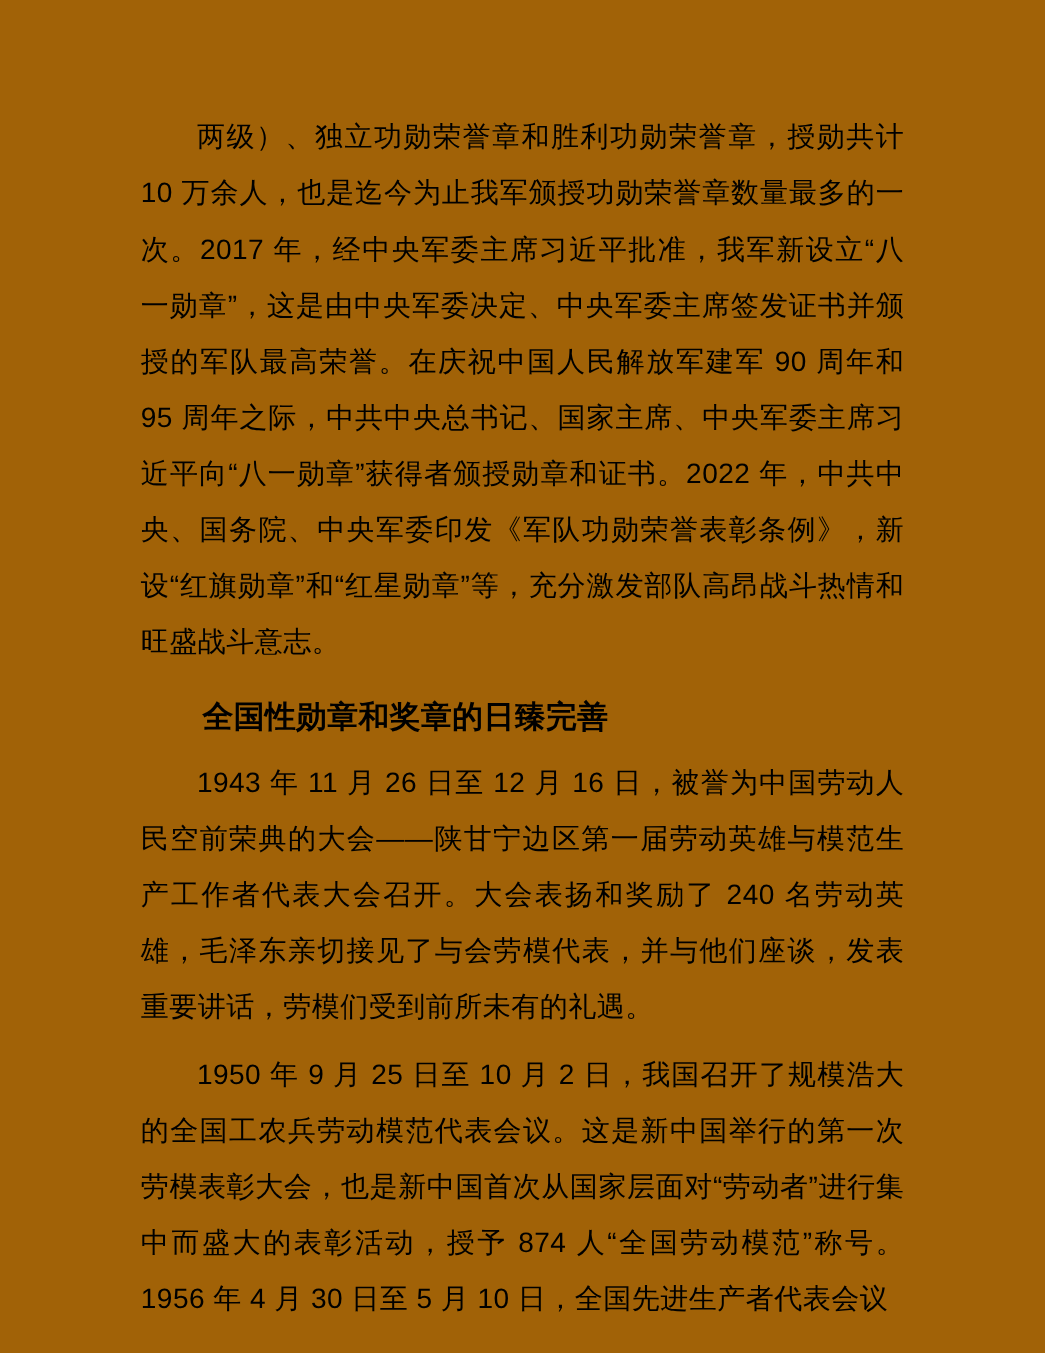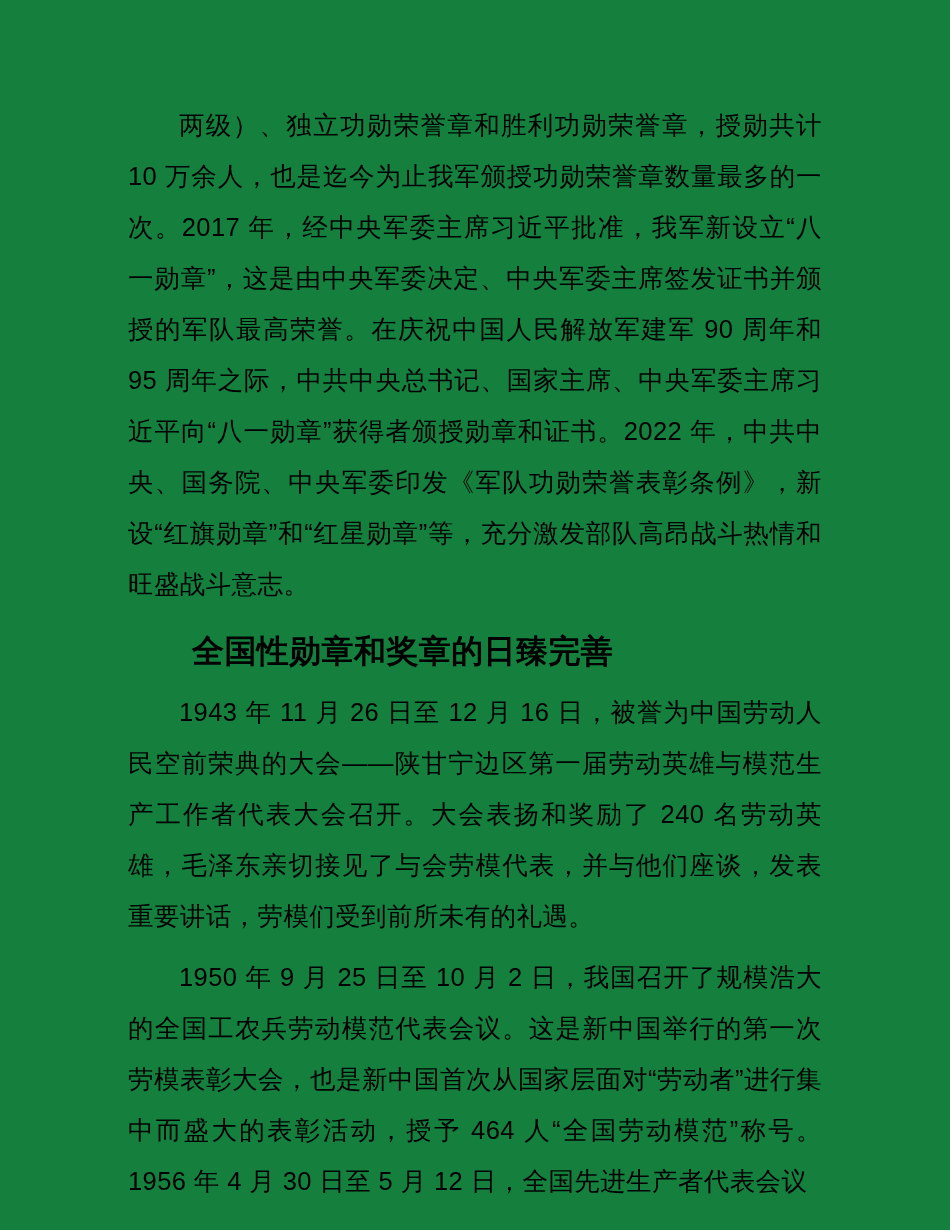--- a/index.html
+++ b/index.html
@@ -12,39 +12,39 @@
     height: 1230px;
     font-family: "Liberation Sans", "DejaVu Sans", sans-serif;
     color: #000000;
     overflow: hidden;
   }
   .page {
     box-sizing: border-box;
     width: 950px;
     height: 1230px;
     padding: 100px 128px 0 128px;
-    background: #15803d;
+    background: #a16207;
   }
   .doc-body {
     font-size: 25.5px;
     line-height: 51px;
     letter-spacing: 0.4px;
     text-align: justify;
     text-justify: inter-ideograph;
   }
   p {
     margin: 0;
   }
   .para {
     text-indent: 2em;
   }
   .subheading {
     text-indent: 2em;
     font-weight: bold;
-    font-size: 32px;
+    font-size: 28px;
     margin-top: 6px;
   }
   .spacer-sm {
     height: 10px;
   }
 </style>
 </head>
 <body>
 
 <div class="page">
@@ -55,16 +55,16 @@
     <div class="spacer-sm"></div>
 
     <p class="subheading">全国性勋章和奖章的日臻完善</p>
 
     <div class="spacer-sm"></div>
 
     <p class="para">1943 年 11 月 26 日至 12 月 16 日，被誉为中国劳动人民空前荣典的大会——陕甘宁边区第一届劳动英雄与模范生产工作者代表大会召开。大会表扬和奖励了 240 名劳动英雄，毛泽东亲切接见了与会劳模代表，并与他们座谈，发表重要讲话，劳模们受到前所未有的礼遇。</p>
 
     <div class="spacer-sm"></div>
 
-    <p class="para">1950 年 9 月 25 日至 10 月 2 日，我国召开了规模浩大的全国工农兵劳动模范代表会议。这是新中国举行的第一次劳模表彰大会，也是新中国首次从国家层面对“劳动者”进行集中而盛大的表彰活动，授予 464 人“全国劳动模范”称号。1956 年 4 月 30 日至 5 月 12 日，全国先进生产者代表会议</p>
+    <p class="para">1950 年 9 月 25 日至 10 月 2 日，我国召开了规模浩大的全国工农兵劳动模范代表会议。这是新中国举行的第一次劳模表彰大会，也是新中国首次从国家层面对“劳动者”进行集中而盛大的表彰活动，授予 874 人“全国劳动模范”称号。1956 年 4 月 30 日至 5 月 10 日，全国先进生产者代表会议</p>
 
   </div>
 </div>
 
 </body></html>

